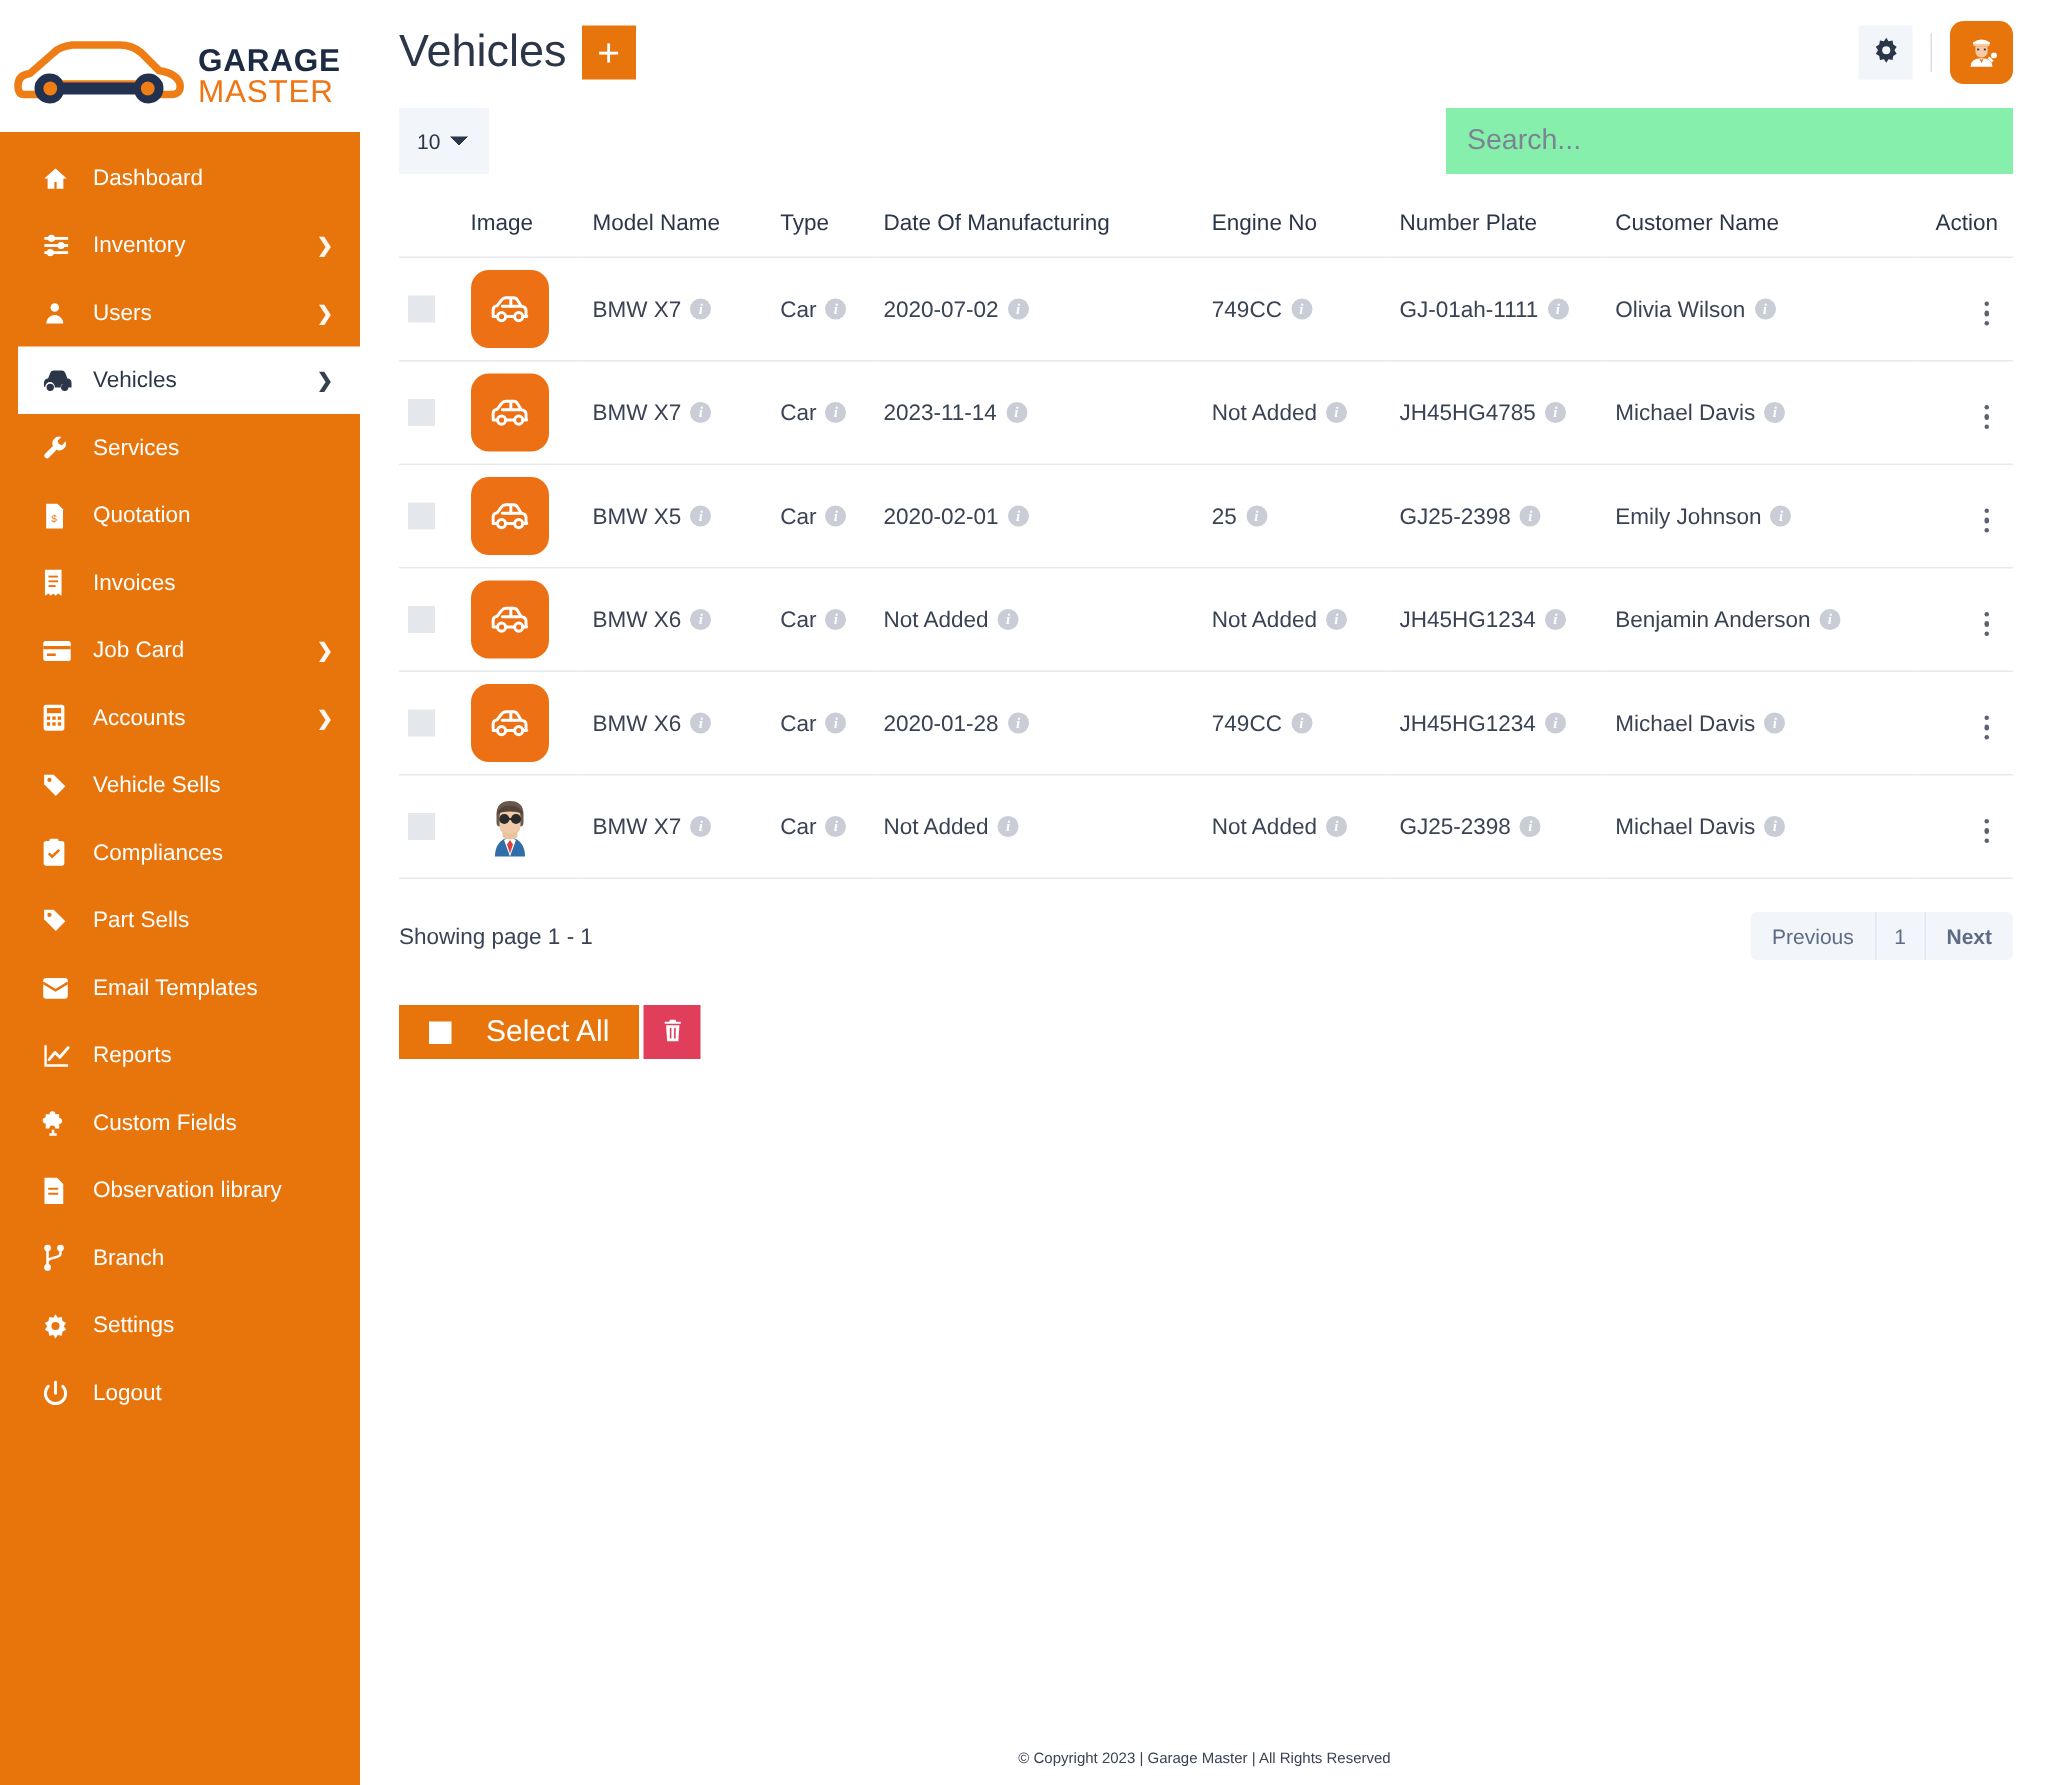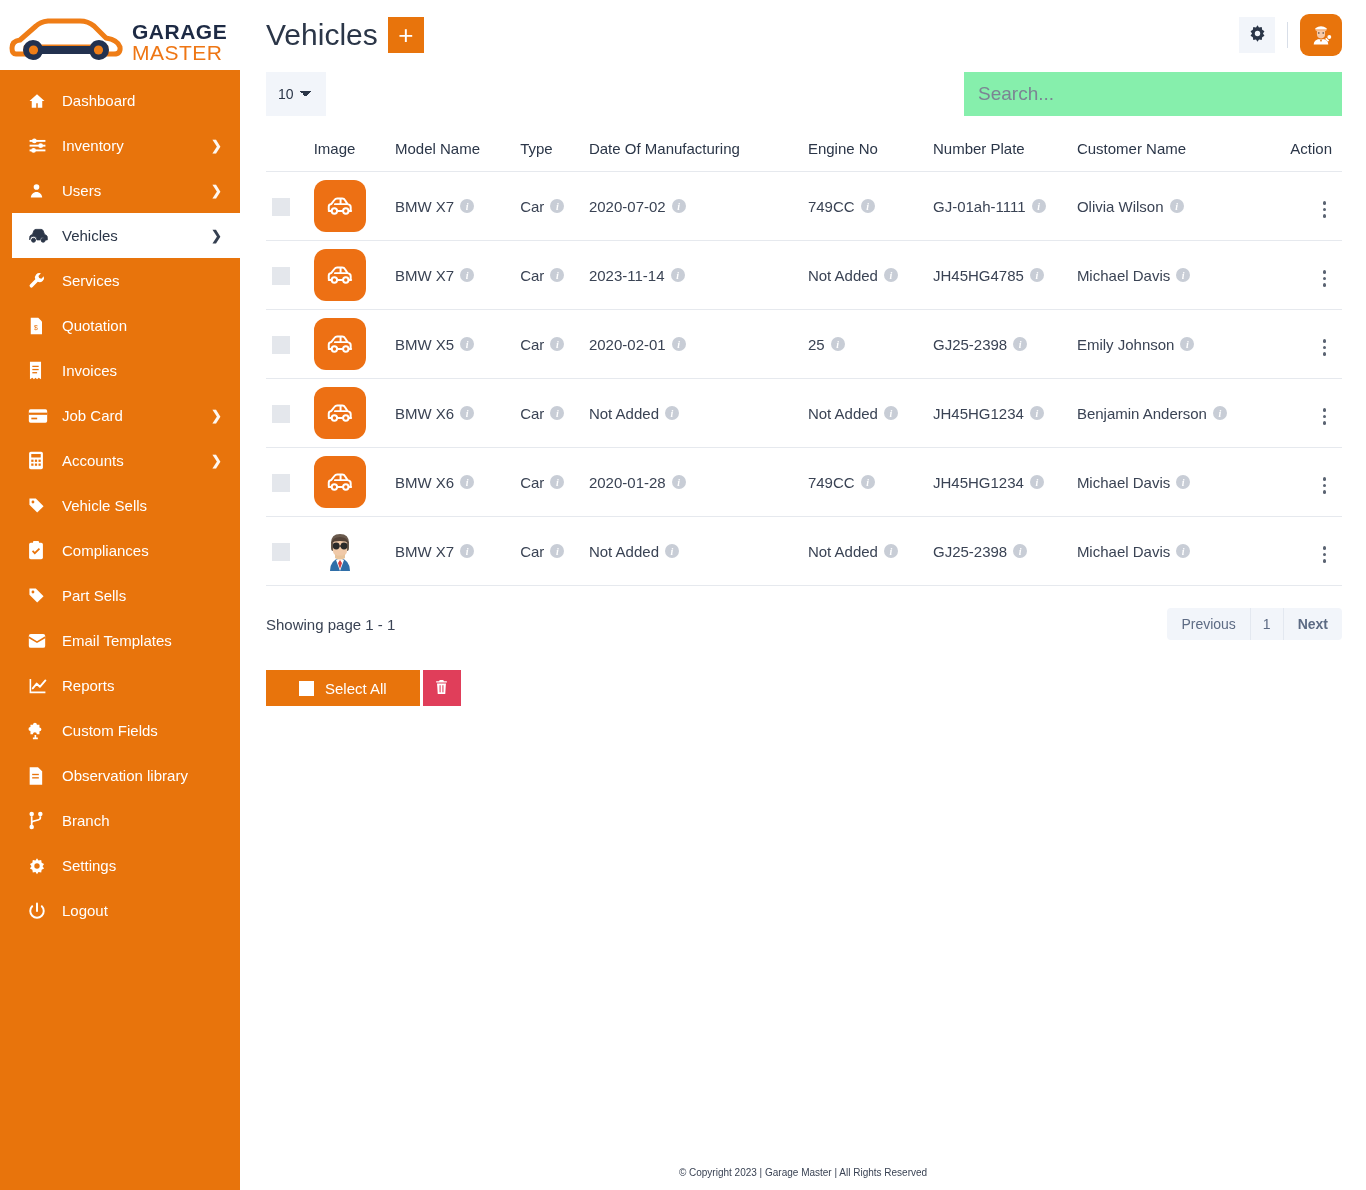--- a/index.html
+++ b/index.html
@@ -13,21 +13,21 @@
   .app { position: relative; width: 1366px; height: 1190px; display: flex; }
 
   
   .sidebar {
     width: 240px; min-width: 240px; height: 1190px;
     background: #e8740c;
     display: flex; flex-direction: column;
     overflow: hidden;
   }
   .logo-box {
-    height: 70px; background: #ffffff;
+    height: 88px; background: #ffffff;
     display: flex; align-items: center;
     padding: 13px 10px 0 6px;
     gap: 6px;
   }
   .logo-mark { width: 120px; height: 56px; flex: 0 0 auto; }
   .logo-text { display: flex; flex-direction: column; line-height: 1.0; }
   .logo-text .l1 {
     font-size: 21px; font-weight: bold; color: #1d2a44; letter-spacing: .5px;
   }
   .logo-text .l2 {
@@ -170,22 +170,22 @@
     font-size: 14px; color: #5d6b84; padding: 0 14px; cursor: pointer;
     font-family: "Liberation Sans", sans-serif;
   }
   .pager .pg-first { border-radius: 4px 0 0 4px; }
   .pager .pg-last { border-radius: 0 4px 4px 0; font-weight: bold; }
   .pager .pg-num { padding: 0 12px; border-left: 1px solid #e3e8f0; border-right: 1px solid #e3e8f0; }
 
   .bulk-row { display: flex; align-items: center; gap: 1px; padding: 30px 0 0 26px; }
   .select-all-btn {
     background: #e8740c; border: none; color: #fff; height: 36px;
-    display: inline-flex; align-items: center; gap: 11px;
-    padding: 0 33px; font-size: 15px; cursor: pointer;
+    display: inline-flex; align-items: center; gap: 23px;
+    padding: 0 20px; font-size: 20px; cursor: pointer;
     font-family: "Liberation Sans", sans-serif;
   }
   .select-all-btn .box {
     width: 15px; height: 15px; background: #fff; display: inline-block;
   }
   .del-btn {
     background: #e03e5a; border: none; color: #fff; height: 36px; width: 38px;
     display: inline-flex; align-items: center; justify-content: center; cursor: pointer;
     margin-left: 2px;
   }

